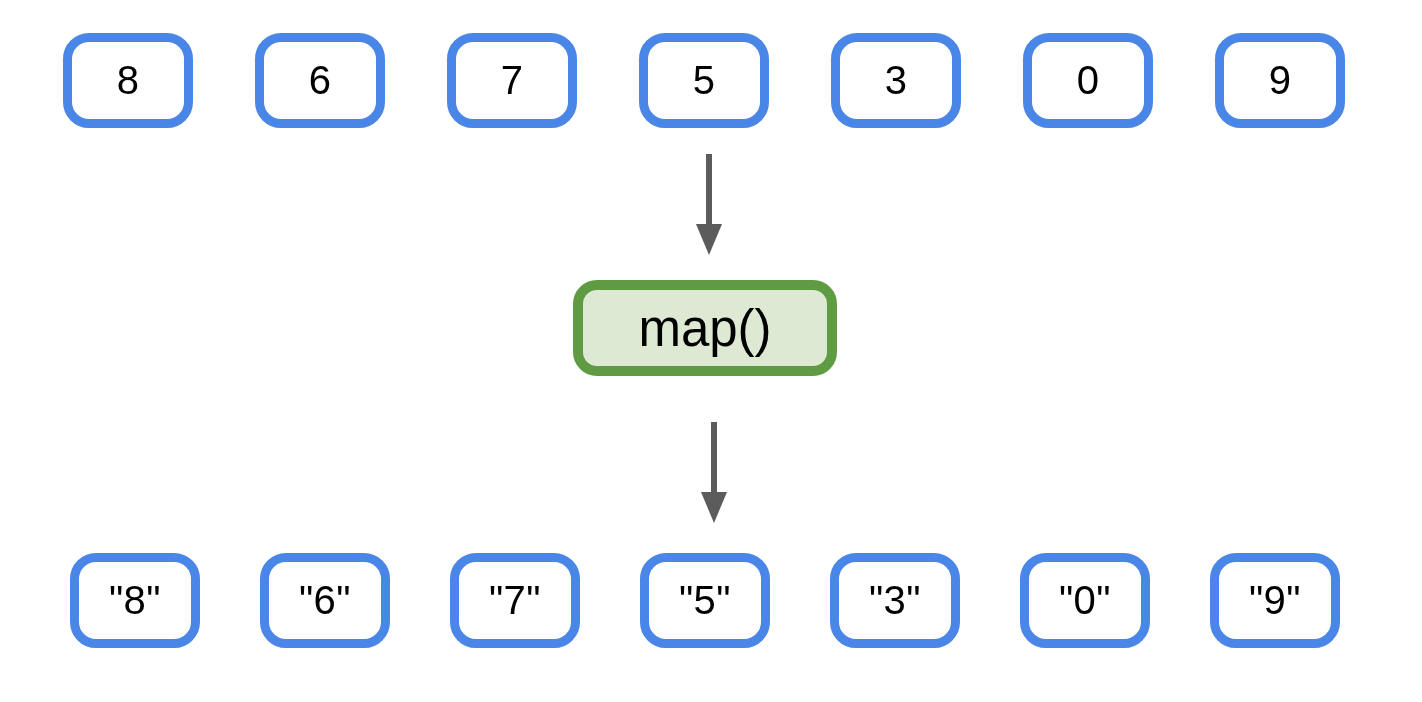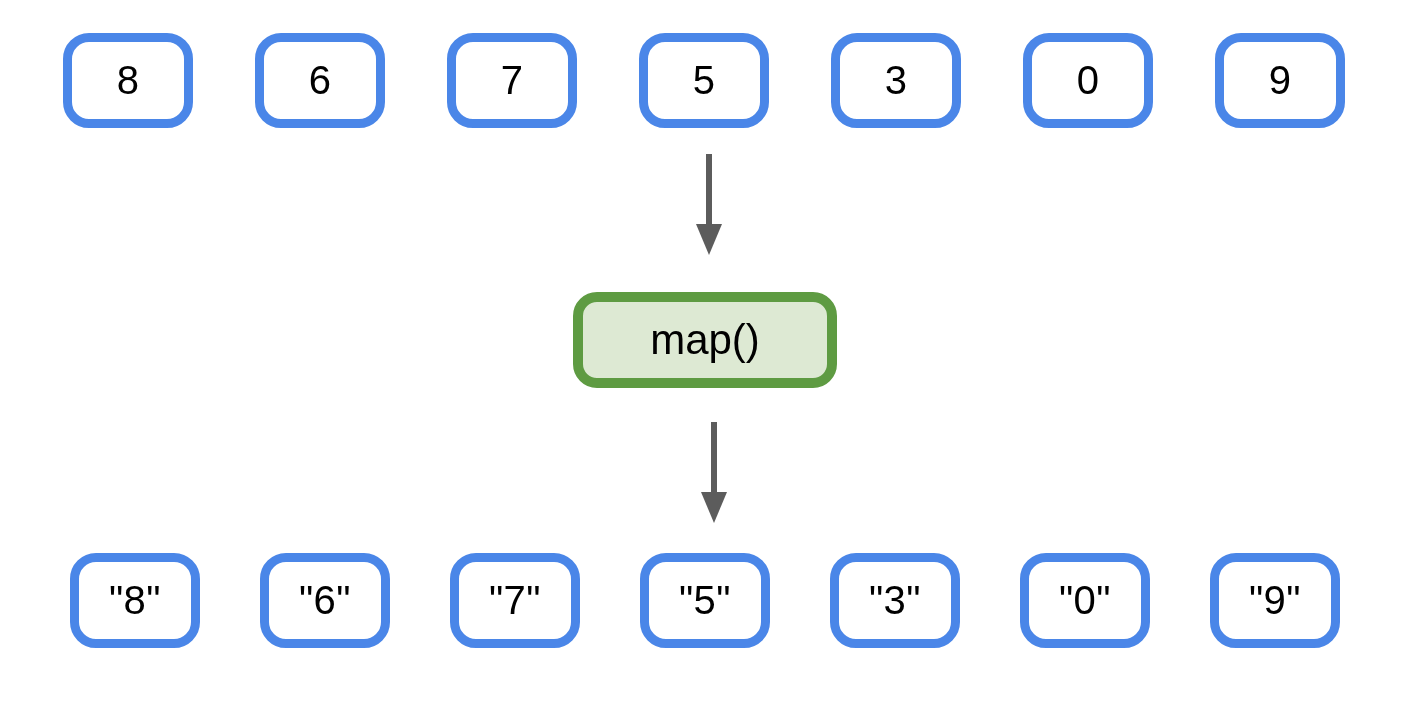--- a/index.html
+++ b/index.html
@@ -40,31 +40,31 @@
     align-items: center;
     justify-content: center;
     font-size: 40px;
     font-weight: 500;
     color: #000000;
     letter-spacing: 0.5px;
   }
   .fn-box {
     box-sizing: border-box;
     position: absolute;
-    top: 292px;
+    top: 280px;
     left: 573px;
     width: 264px;
     height: 96px;
     background: #dde9d3;
     border: 10px solid #5e9b42;
     border-radius: 24px;
     display: flex;
     align-items: center;
     justify-content: center;
-    font-size: 42px;
+    font-size: 51px;
     font-weight: 500;
     color: #000000;
   }
   .arrow {
     position: absolute;
     width: 30px;
     height: 103px;
   }
   .arrow-top {
     top: 152px;

